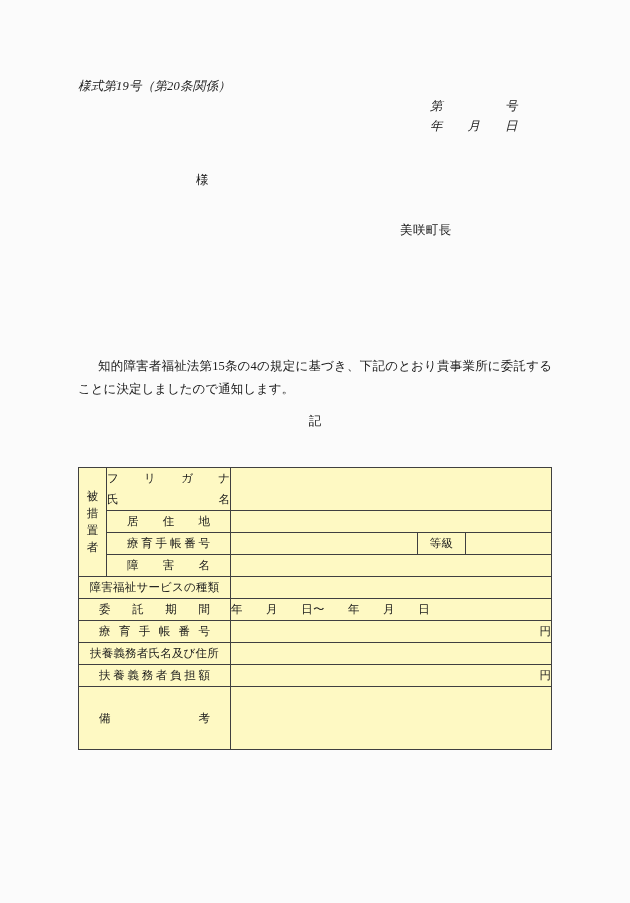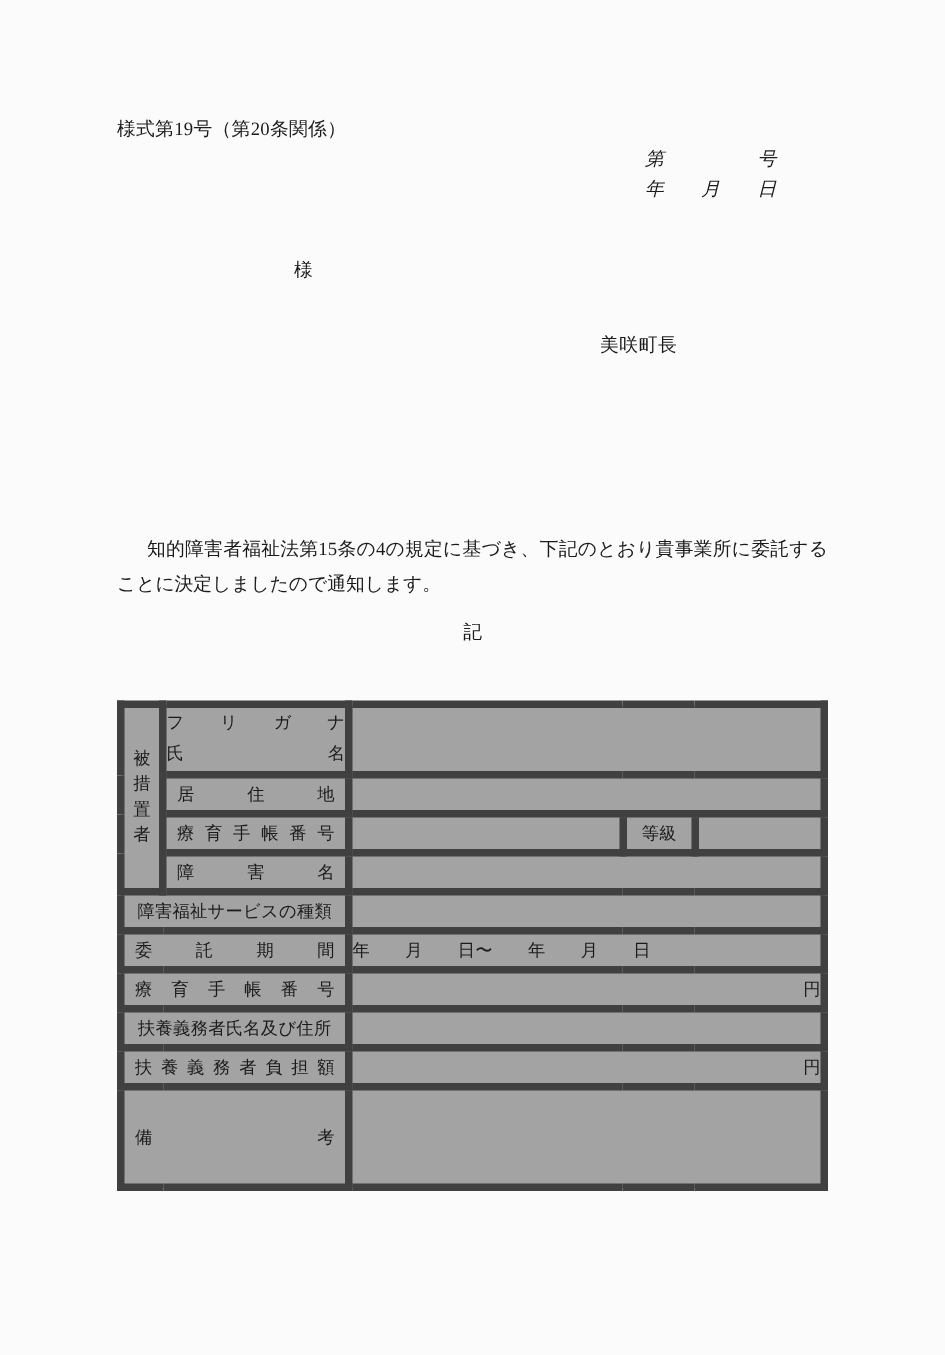--- a/index.html
+++ b/index.html
@@ -23,20 +23,21 @@
   }
 
   
   .form-no {
     position: absolute;
     left: 78px;
     top: 78px;
     font-size: 12.5px;
     letter-spacing: 0.2px;
     white-space: nowrap;
+    font-style: italic;
   }
 
   .doc-meta {
     position: absolute;
     left: 430px;
     top: 96px;
     font-size: 12.5px;
     line-height: 20px;
   }
   .doc-meta .line {
@@ -93,24 +94,24 @@
   .form-table {
     position: absolute;
     left: 78px;
     top: 467px;
     width: 474px;
     border-collapse: collapse;
     table-layout: fixed;
     font-size: 11.5px;
   }
   .form-table td {
-    border: 5px solid #404040;
+    border: 1px solid #404040;
     padding: 0;
     vertical-align: middle;
-    background: #a3a3a3;
+    background: #fef9c3;
   }
 
   
   .v-head {
     width: 28px;
     text-align: center;
     line-height: 17px;
     padding: 2px 0;
   }
   .v-head span {
@@ -119,21 +120,21 @@
 
   .label-cell {
     width: 124px;
     height: 21px;
     text-align: center;
     white-space: nowrap;
   }
   .label-cell.spread {
     text-align: justify;
     text-align-last: justify;
-    padding: 0 7px;
+    padding: 0 20px;
   }
   .label-cell.tight {
     letter-spacing: 0.2px;
   }
 
   .name-cell {
     height: 42px;
     padding: 0 7px;
   }
   .name-cell .furi,

